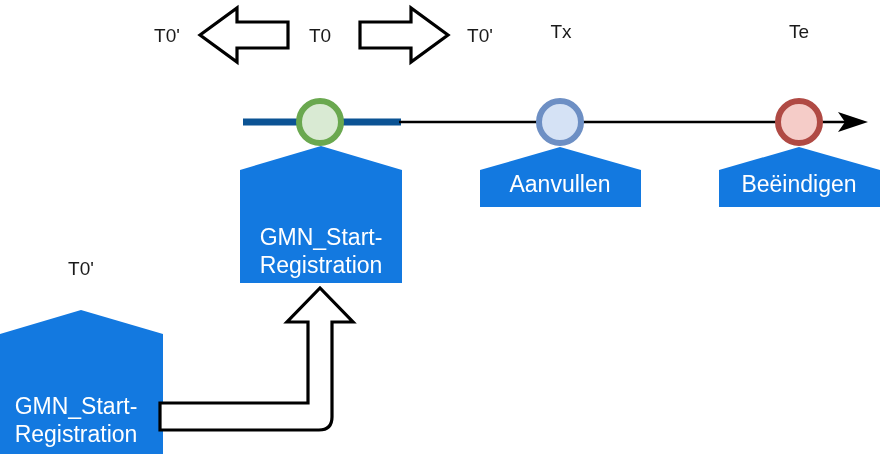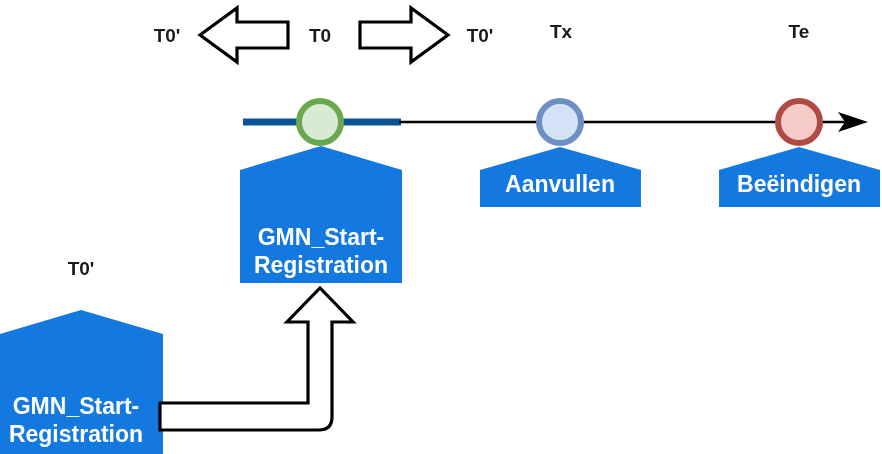--- a/index.html
+++ b/index.html
@@ -9,21 +9,20 @@
   }
   body {
     font-family: "Liberation Sans", sans-serif;
   }
   #canvas {
     position: relative;
     width: 882px;
     height: 454px;
     background: #ffffff;
     overflow: hidden;
-    font-weight: bold;
   }
   #diagram-svg {
     position: absolute;
     left: 0;
     top: 0;
     width: 882px;
     height: 454px;
   }
   .tick-label {
     font-family: "Liberation Sans", sans-serif;

